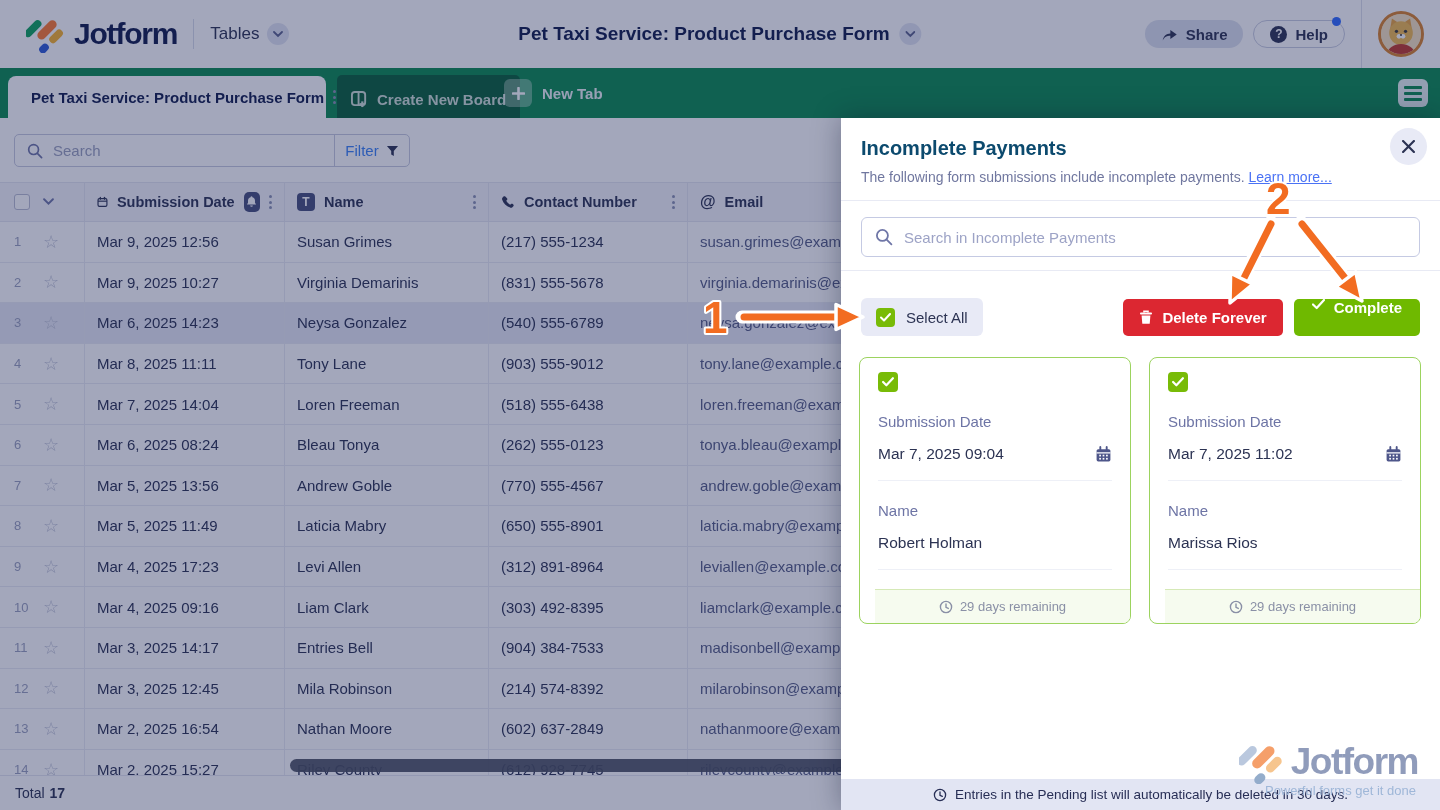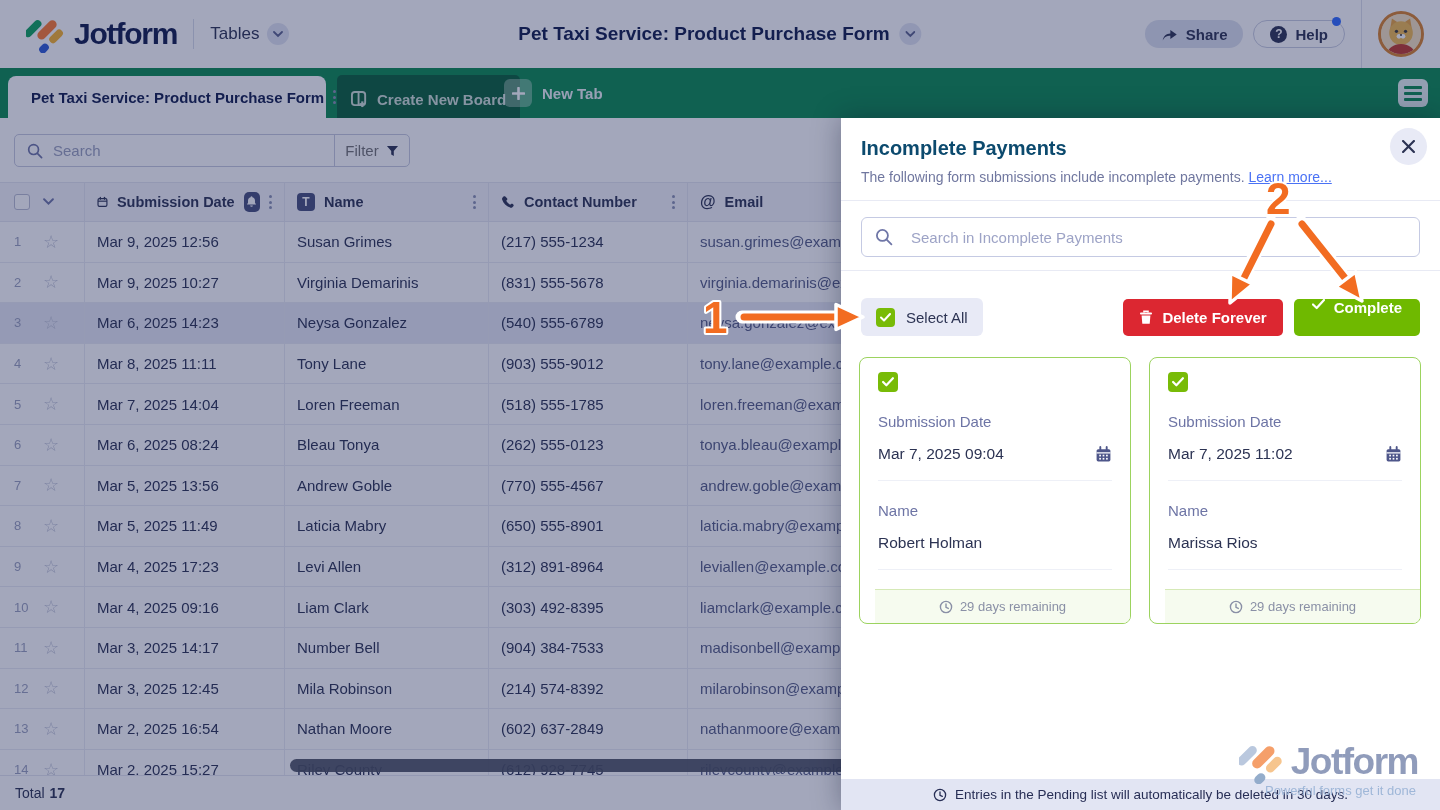--- a/index.html
+++ b/index.html
@@ -32,21 +32,21 @@
   .plus-tile { width:28px; height:28px; border-radius:6px; background:rgba(255,255,255,.34); display:flex; align-items:center; justify-content:center; }
   .burger { position:absolute; right:12px; top:11px; width:30px; height:28px; border-radius:6px; background:rgba(250,251,254,.92); display:flex; flex-direction:column; justify-content:center; align-items:center; gap:3px; }
   .burger i { width:18px; height:3px; background:#0b8a4f; border-radius:1px; }
 
   
   .toolbar { position:absolute; top:118px; left:0; right:0; height:64px; background:#fff; }
   .searchbox { position:absolute; left:14px; top:16px; width:396px; height:33px; display:flex; border:1px solid #c6cade; border-radius:5px; background:#fff; }
   .s-main { flex:1; display:flex; align-items:center; gap:10px; padding:0 12px; border-right:1px solid #c6cade; }
   .s-main input { border:0; outline:0; flex:1; font-size:15px; font-family:inherit; color:#2c3353; background:transparent; }
   .s-main input::placeholder { color:#9aa0bd; }
-  .s-filter { width:74px; display:flex; align-items:center; justify-content:center; gap:7px; font-size:15px; color:#737373; }
+  .s-filter { width:74px; display:flex; align-items:center; justify-content:center; gap:7px; font-size:15px; color:#3b82f6; }
 
   
   .thead { position:absolute; top:182px; left:0; right:0; height:40px; background:#f6f6fb; border-top:1px solid #e5e7f0; border-bottom:1px solid #e5e7f0; display:flex; font-size:14.5px; font-weight:bold; color:#2c3353; }
   .th { display:flex; align-items:center; gap:9px; padding:0 12px; border-right:1px solid #e5e7f0; white-space:nowrap; }
   .th.a { width:85px; gap:13px; padding-left:14px; }
   .th.b { width:200px; } .th.c { width:204px; } .th.d { width:199px; } .th.e { flex:1; border-right:0; }
   .cb-empty { width:16px; height:16px; border:1.5px solid #b9bdd1; border-radius:3px; background:#fff; }
   .badge-bell { width:24px; height:20px; border-radius:5px; background:#474f7c; display:flex; align-items:center; justify-content:center; }
   .ticon { width:18px; height:18px; border-radius:4px; background:#474f7c; color:#fff; font-size:12px; font-weight:bold; display:flex; align-items:center; justify-content:center; }
   .at { font-size:16px; font-weight:bold; color:#2c3353; }
@@ -70,21 +70,21 @@
   .dim { position:absolute; inset:0; background:rgba(25,35,85,.40); z-index:40; }
 
   
   .panel { position:absolute; left:841px; top:118px; right:0; bottom:0; background:#fff; z-index:50; box-shadow:0 0 26px rgba(15,20,45,.35); }
   .p-head { position:relative; padding:19px 20px 15px; border-bottom:1px solid #e8eaf4; }
   .p-title { font-size:20px; font-weight:bold; color:#0c4a6e; }
   .p-sub { margin-top:9px; font-size:14px; color:#70779f; }
   .p-link { color:#4a72f5; text-decoration:underline; cursor:pointer; }
   .p-close { position:absolute; right:13px; top:10px; width:37px; height:37px; border-radius:50%; background:#e8eaf6; display:flex; align-items:center; justify-content:center; cursor:pointer; }
   .p-searchwrap { padding:16px 20px 13px; border-bottom:1px solid #e8eaf4; }
-  .p-search { height:40px; border:1px solid #c5cae3; border-radius:6px; display:flex; align-items:center; gap:18px; padding:0 13px; }
+  .p-search { height:40px; border:1px solid #c5cae3; border-radius:6px; display:flex; align-items:center; gap:11px; padding:0 13px; }
   .p-search input { border:0; outline:0; flex:1; font-size:15px; font-family:inherit; color:#2c3353; background:transparent; }
   .p-search input::placeholder { color:#9da3c6; }
   .p-actions { margin:27px 20px 0; display:flex; align-items:center; }
   .select-all { display:flex; align-items:center; gap:11px; background:#e8eaf6; border-radius:6px; height:38px; padding:0 15px; font-size:15px; color:#2c3353; cursor:pointer; }
   .cb { width:19px; height:19px; border-radius:4px; background:#78bb07; display:flex; align-items:center; justify-content:center; }
   .btn-del { margin-left:auto; height:37px; background:#dc2731; border:0; border-radius:5px; color:#fff; font-weight:bold; font-size:15px; font-family:inherit; display:flex; align-items:center; gap:9px; padding:0 16px; cursor:pointer; }
   .btn-complete { margin-left:11px; height:37px; background:#6fb900; border:0; border-radius:5px; color:#fff; font-weight:bold; font-size:15px; font-family:inherit; display:flex; align-items:flex-start; gap:9px; padding:0 18px; cursor:pointer; }
   .p-cards { margin:21px 18px 0; display:flex; gap:18px; }
   .card { position:relative; width:272px; height:267px; border:1px solid #9cd35f; border-radius:8px; background:#fff; overflow:hidden; padding:14px 18px 0; }
   .card .cb { width:20px; height:20px; }
@@ -327,21 +327,21 @@
     <div class="td d">(903) 555-9012</div>
     <div class="td e">tony.lane@example.com</div>
   </div>
       <div class="trow">
     <div class="td a">
       <span class="rownum">5</span>
       <span class="star">☆</span>
     </div>
     <div class="td b">Mar 7, 2025 14:04</div>
     <div class="td c">Loren Freeman</div>
-    <div class="td d">(518) 555-1785</div>
+    <div class="td d">(518) 555-6438</div>
     <div class="td e">loren.freeman@example.com</div>
   </div>
       <div class="trow">
     <div class="td a">
       <span class="rownum">6</span>
       <span class="star">☆</span>
     </div>
     <div class="td b">Mar 6, 2025 08:24</div>
     <div class="td c">Bleau Tonya</div>
     <div class="td d">(262) 555-0123</div>
@@ -386,21 +386,21 @@
     <div class="td c">Liam Clark</div>
     <div class="td d">(303) 492-8395</div>
     <div class="td e">liamclark@example.com</div>
   </div>
       <div class="trow">
     <div class="td a">
       <span class="rownum">11</span>
       <span class="star">☆</span>
     </div>
     <div class="td b">Mar 3, 2025 14:17</div>
-    <div class="td c">Number Bell</div>
+    <div class="td c">Entries Bell</div>
     <div class="td d">(904) 384-7533</div>
     <div class="td e">madisonbell@example.com</div>
   </div>
       <div class="trow">
     <div class="td a">
       <span class="rownum">12</span>
       <span class="star">☆</span>
     </div>
     <div class="td b">Mar 3, 2025 12:45</div>
     <div class="td c">Mila Robinson</div>

